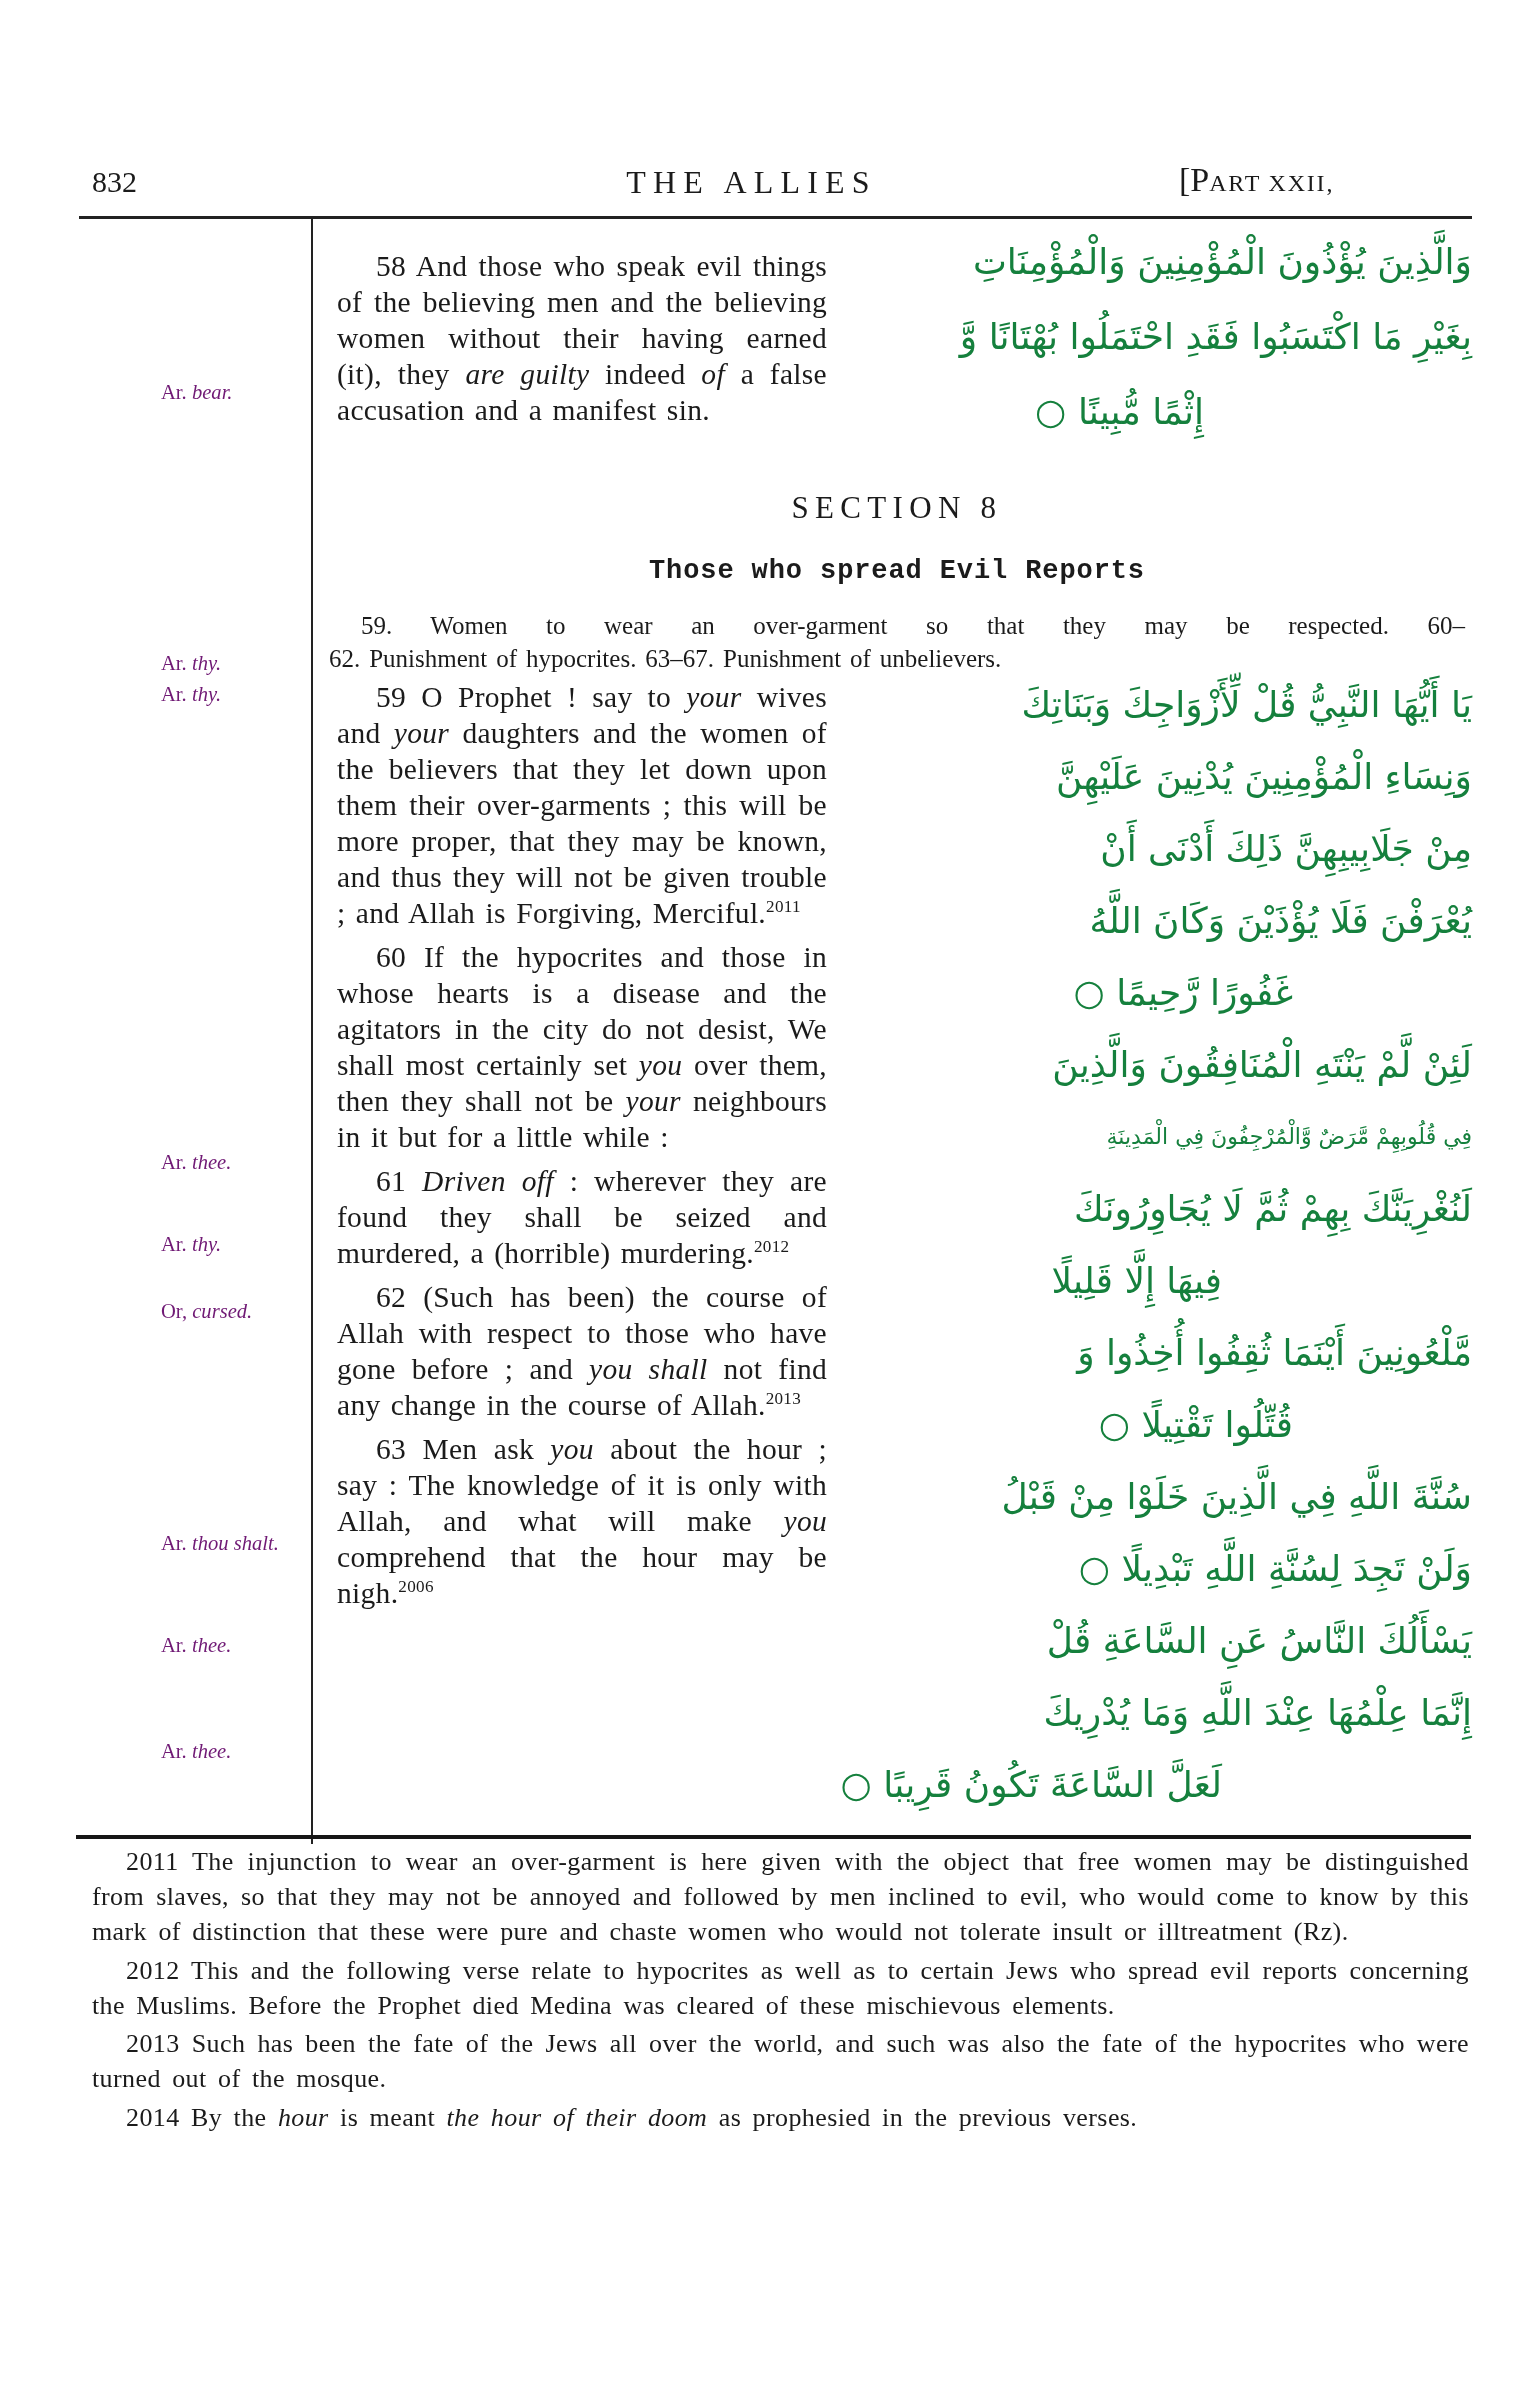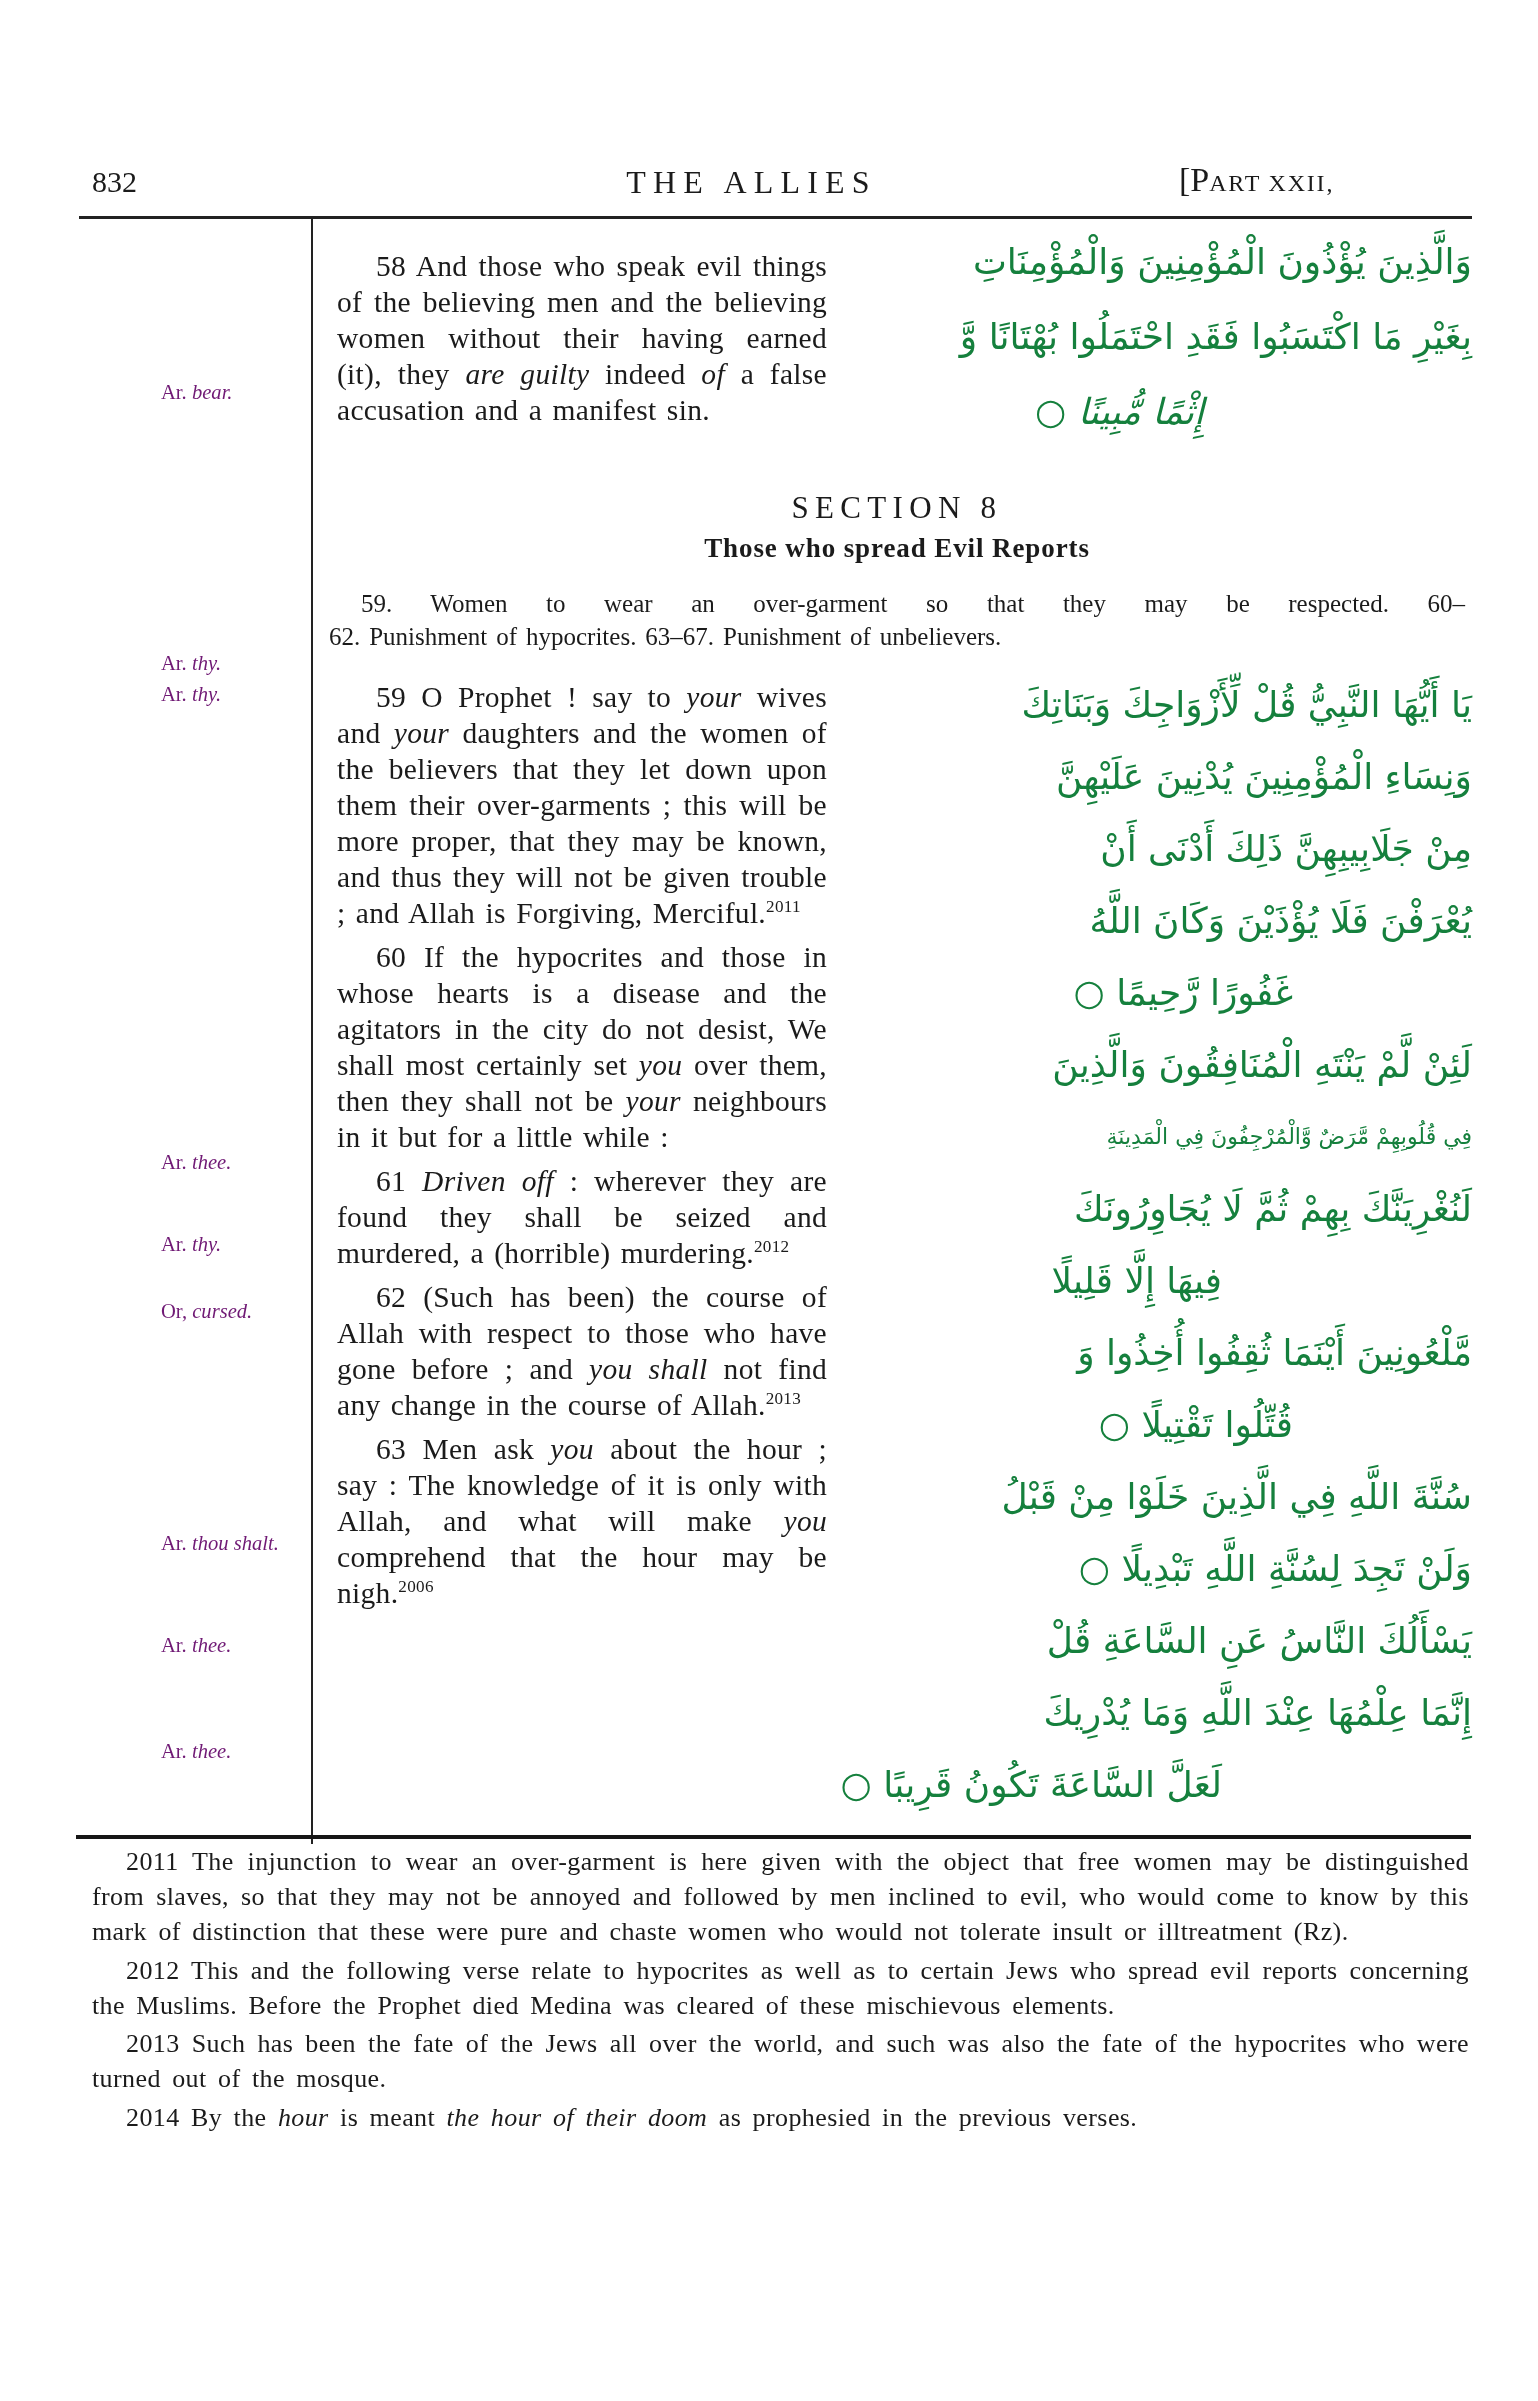--- a/index.html
+++ b/index.html
@@ -42,40 +42,40 @@
     word-spacing: 2.7px; letter-spacing: 0.3px;
   }
   .verse sup, .fn sup { font-size: 0.58em; line-height: 0; vertical-align: super; }
 
   
   .section-block { position: absolute; left: 329px; top: 490px; width: 1136px; }
   .section-heading {
     margin: 0; text-align: center; font-size: 31px; font-weight: normal; letter-spacing: 6.3px;
   }
   .section-subheading {
-    margin: 7px 0 0 0; text-align: center; font-size: 27px; font-weight: bold; letter-spacing: 0.9px;
+    margin: 30px 0 0 0; text-align: center; font-size: 27px; font-weight: bold; letter-spacing: 0.9px; font-family: Liberation Mono, monospace;
   }
   .section-summary { margin-top: 23px; font-size: 25px; line-height: 33px; word-spacing: 2.7px; }
   .summary-l1 { text-align: justify; text-align-last: justify; text-indent: 32px; }
   .summary-l2 { text-align: left; }
 
   
   .ar-col {
     position: absolute; left: 850px; width: 622px;
     direction: rtl; text-align: right;
     font-family: "DejaVu Sans", sans-serif;
     color: #15803d;
   }
   .ar-a { top: 224px; font-size: 36px; }
   .ar-a .aline { line-height: 75px; }
   .ar-b { top: 669px; font-size: 36px; }
   .ar-b .aline { line-height: 72px; }
   .aline { white-space: nowrap; }
   .aline.tight { font-size: 22px; }
-  .aline.in300 { padding-right: 268px; font-style: italic; }
+  .aline.in300 { padding-right: 268px; }
   .aline.in280 { padding-right: 250px; }
   .aline.in200 { padding-right: 179px; }
 
   
   .footnotes { position: absolute; left: 92px; top: 1844px; width: 1377px; }
   .fn {
     margin: 0 0 3.6px 0; font-size: 26px; line-height: 35px;
     text-align: justify; text-indent: 34px;
     word-spacing: 4.5px; letter-spacing: 0.4px;
   }

